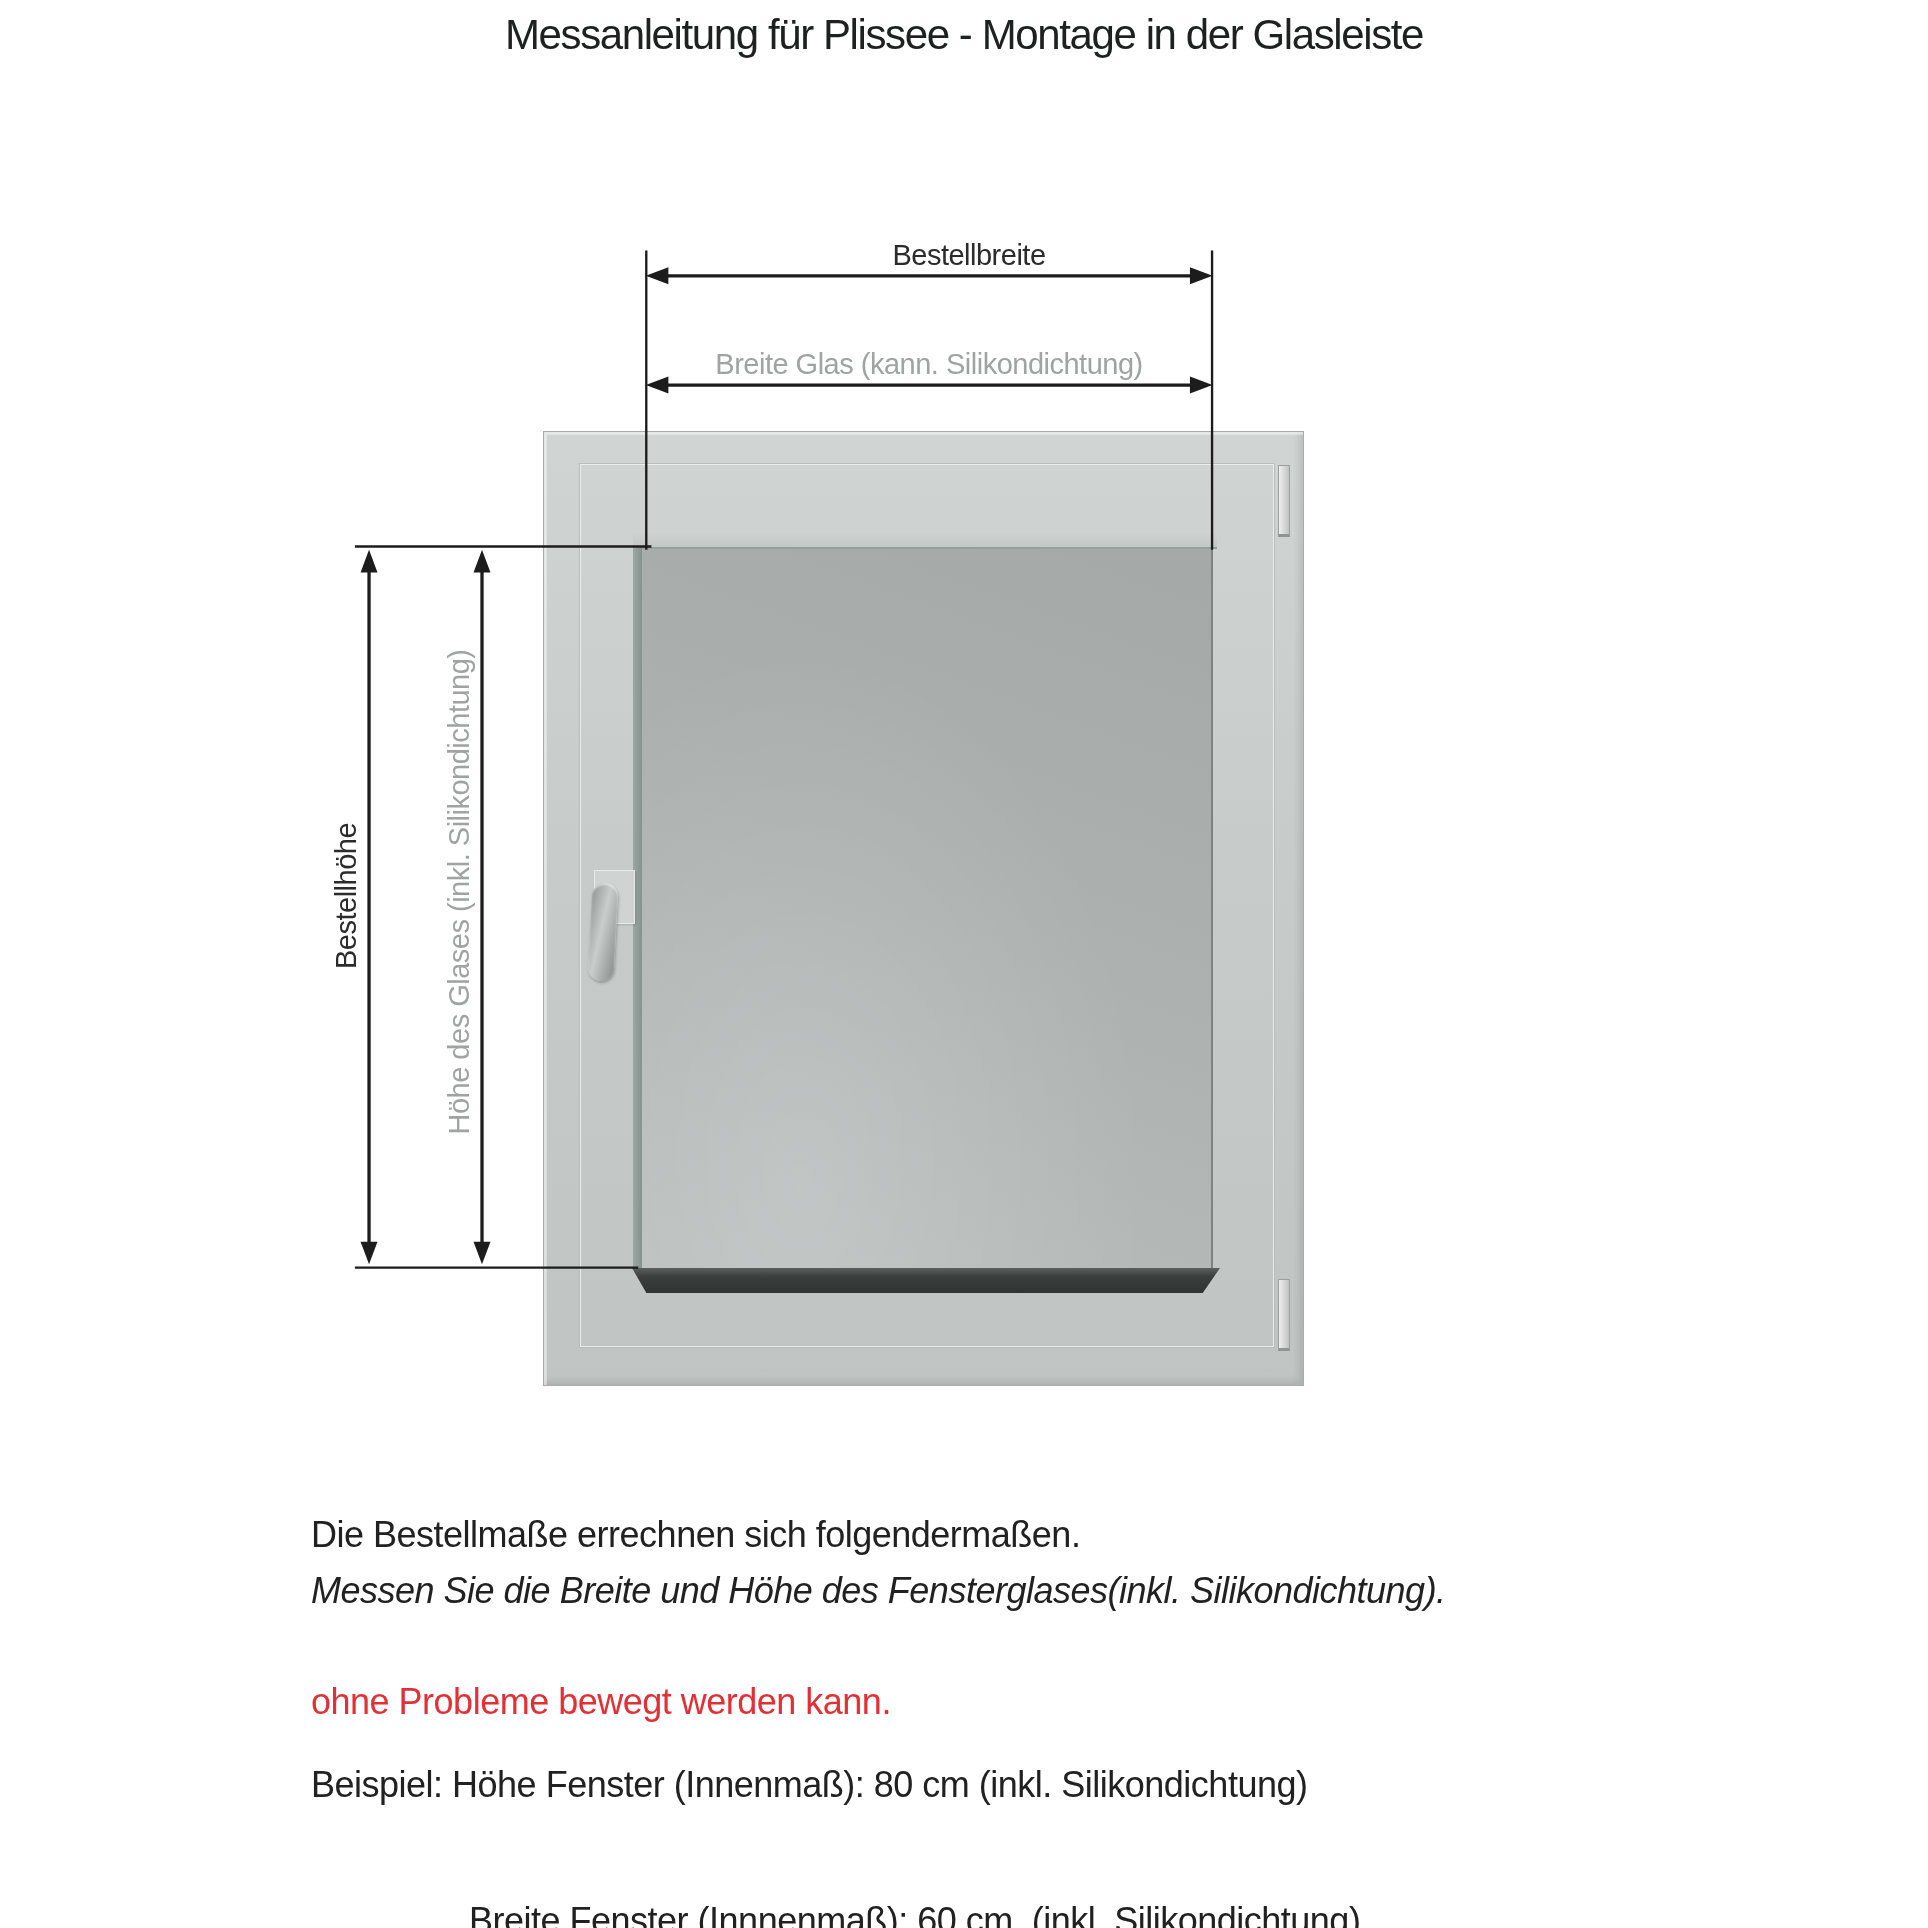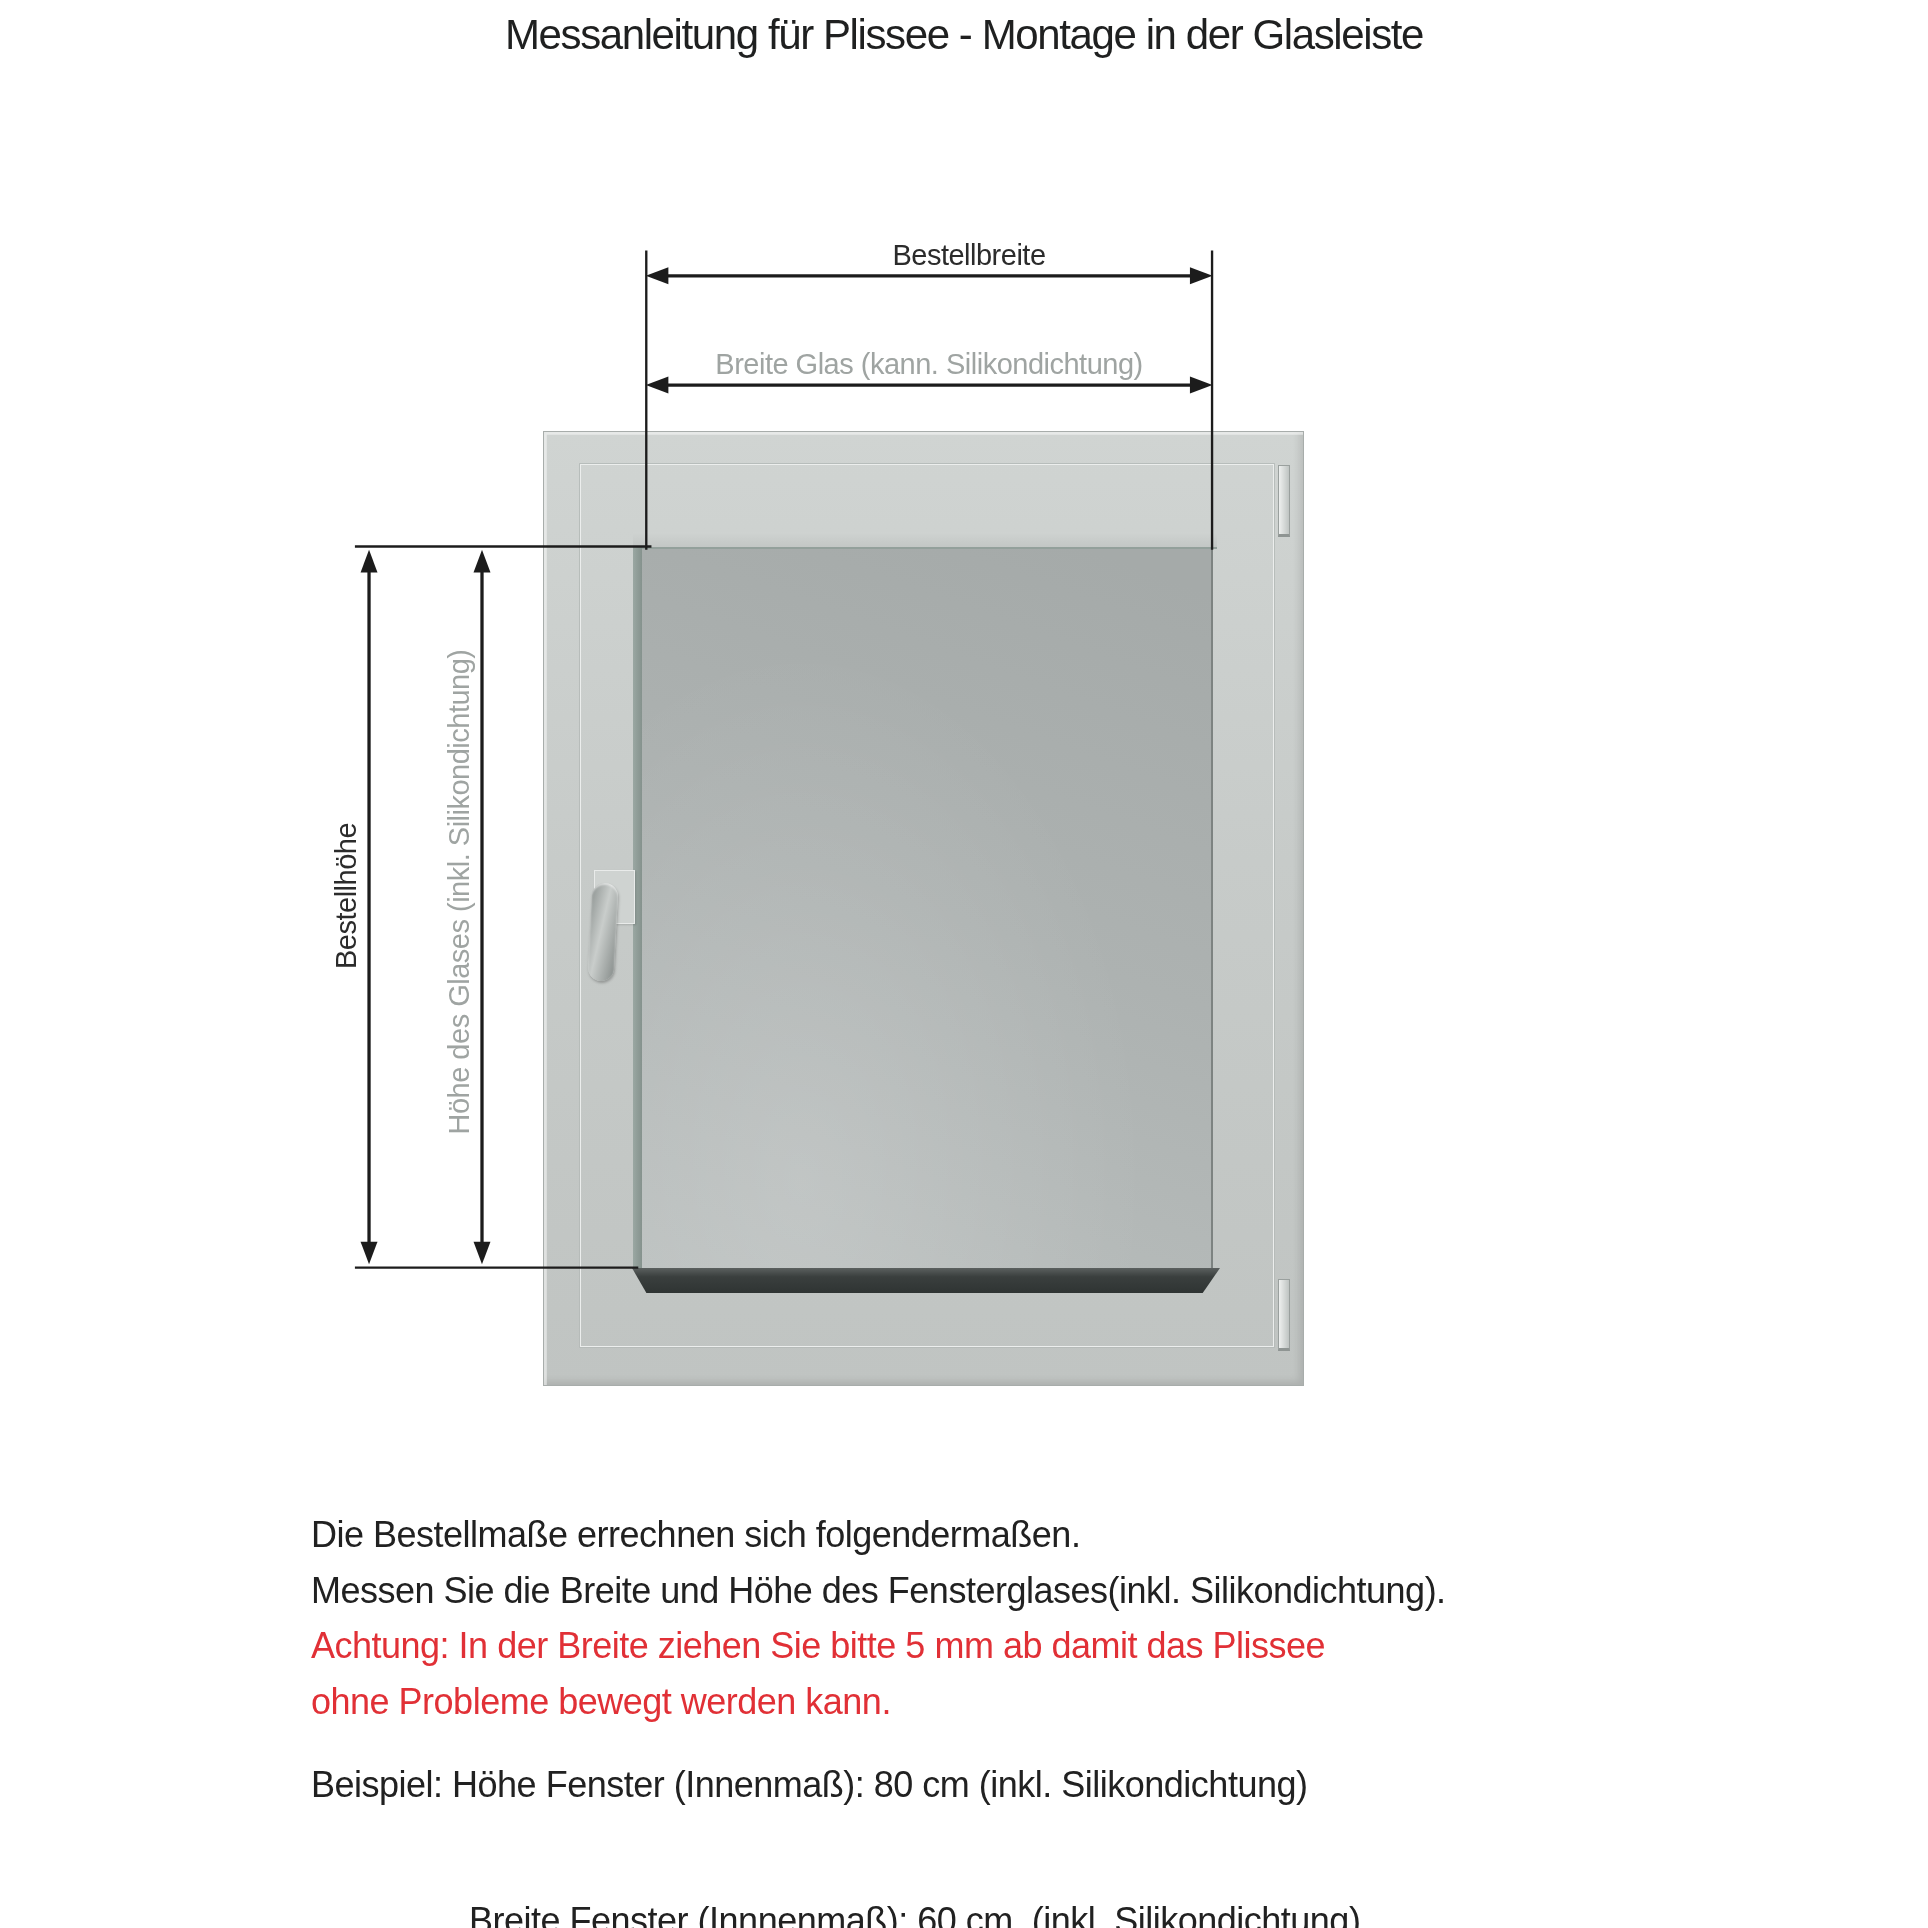--- a/index.html
+++ b/index.html
@@ -131,21 +131,20 @@
       <polygon points="512,1343 503,1319 521,1319" fill="#1c1c1c"></polygon>
     </g>
   </svg>
 
   <div class="dim-label" style="left:929px; top:256px;margin-left:40px;">Bestellbreite</div>
   <div class="dim-label gray" style="left:929px; top:365px;">Breite Glas (kann. Silikondichtung)</div>
   <div class="dim-label vert" style="left:347px; top:896px;">Bestellhöhe</div>
   <div class="dim-label vert gray" style="left:460px; top:892px;">Höhe des Glases (inkl. Silikondichtung)</div>
 
   <div class="line" style="top:1513px;">Die Bestellmaße errechnen sich folgendermaßen.</div>
-  <div class="line" style="top:1569px;">Messen Sie die Breite und Höhe des Fensterglases(inkl. Silikondichtung).</div>
-  <div class="line red" style="top:1624px;">Achtung: In der Breite ziehen Sie bitte 5 mm ab damit das Plissee</div>
+  <div class="line" style="top:1569px;font-style:italic;">Messen Sie die Breite und Höhe des Fensterglases(inkl. Silikondichtung).</div>
   <div class="line red" style="top:1680px;">ohne Probleme bewegt werden kann.</div>
 
   <div class="line" style="top:1763px;">Beispiel: Höhe Fenster (Innenmaß): 80 cm (inkl. Silikondichtung)</div>
   <div class="line indent" style="top:1899px;">Breite Fenster (Innnenmaß): 60 cm  (inkl. Silikondichtung)</div>
 
 </div>
 
 
 </body></html>

